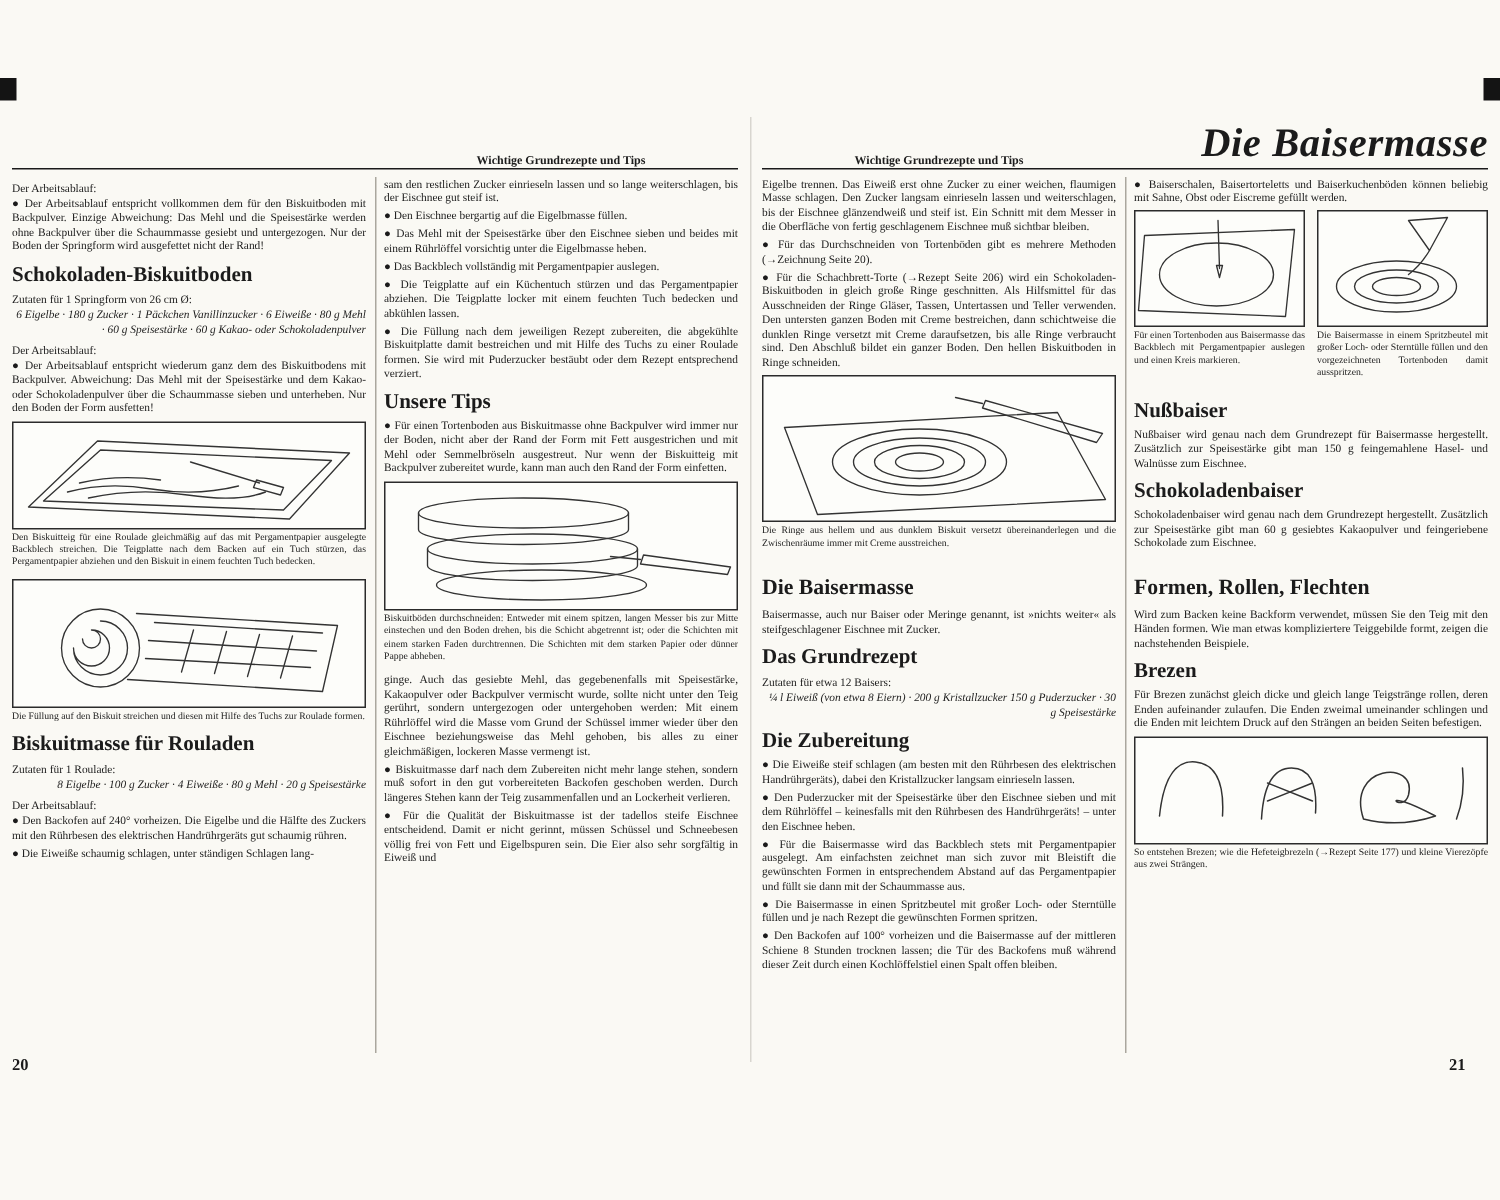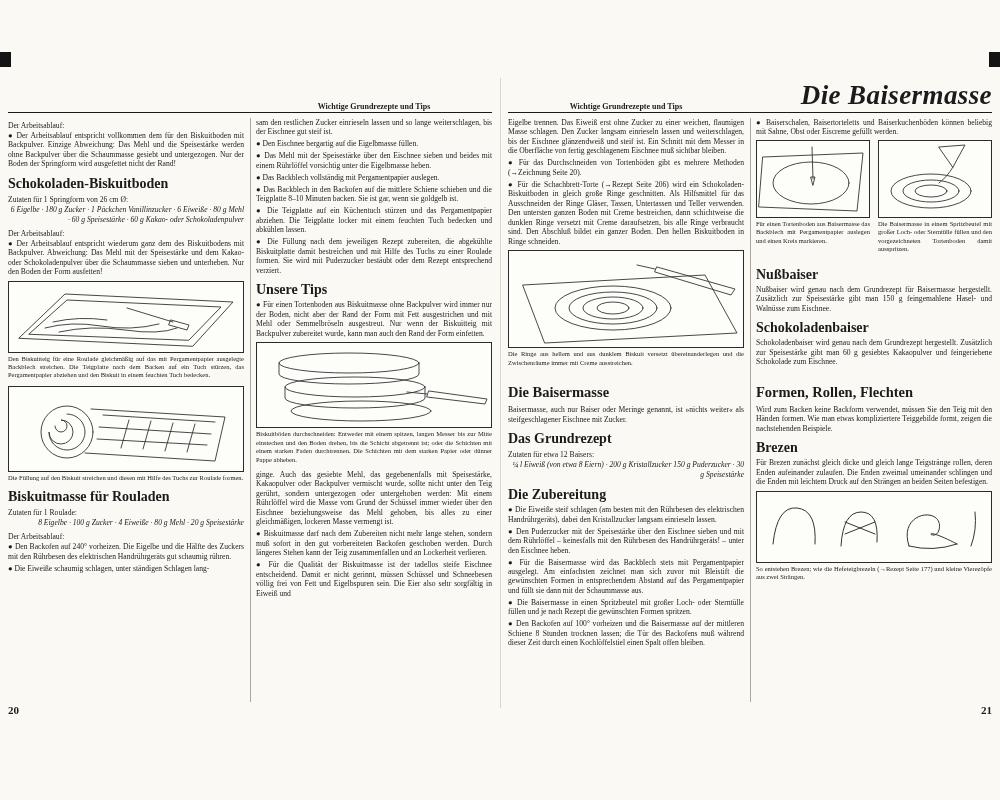--- a/index.html
+++ b/index.html
@@ -50,21 +50,21 @@
   .figure { border: 1px solid #2b2b2b; background: #fdfdfa; margin-top: 4px; }
   .figure svg { display: block; width: 100%; height: auto; }
   .caption { font-size: 6.5px; line-height: 1.3; text-align: justify; margin: 2px 0 6px; }
 
   .fig-pair { display: flex; gap: 8px; margin-top: 3px; }
   .fig-half { width: 114px; }
   .fig-half .figure { margin-top: 0; }
 
   .page-number { position: absolute; bottom: 2px; font-size: 11px; font-weight: bold; }
   .page-left  .page-number { left: 0; }
-  .page-right .page-number { right: 0; }
+  .page-right .page-number { right: 15px; }
 
   svg { stroke-linecap: round; stroke-linejoin: round; }
 </style>
 </head>
 <body>
 
 <div class="spread">
   <div class="corner-mark left"></div>
   <div class="corner-mark right"></div>
   <div class="center-fold"></div>
@@ -124,21 +124,20 @@
         <p class="body-text">● Die Eiweiße schaumig schlagen, unter ständigen Schlagen lang-</p>
       </div>
 
       <div class="vrule"></div>
 
       <div class="col">
         <p class="body-text">sam den restlichen Zucker einrieseln lassen und so lange weiterschlagen, bis der Eischnee gut steif ist.</p>
         <p class="body-text">● Den Eischnee bergartig auf die Eigelbmasse füllen.</p>
         <p class="body-text">● Das Mehl mit der Speisestärke über den Eischnee sieben und beides mit einem Rührlöffel vorsichtig unter die Eigelbmasse heben.</p>
         <p class="body-text">● Das Backblech vollständig mit Pergamentpapier auslegen.</p>
-        <p class="body-text">● Das Backblech in den Backofen auf die mittlere Schiene schieben und die Teigplatte 8–10 Minuten backen. Sie ist gar, wenn sie goldgelb ist.</p>
         <p class="body-text">● Die Teigplatte auf ein Küchentuch stürzen und das Pergamentpapier abziehen. Die Teigplatte locker mit einem feuchten Tuch bedecken und abkühlen lassen.</p>
         <p class="body-text">● Die Füllung nach dem jeweiligen Rezept zubereiten, die abgekühlte Biskuitplatte damit bestreichen und mit Hilfe des Tuchs zu einer Roulade formen. Sie wird mit Puderzucker bestäubt oder dem Rezept entsprechend verziert.</p>
 
         <p class="subhead">Unsere Tips</p>
         <p class="body-text">● Für einen Tortenboden aus Biskuitmasse ohne Backpulver wird immer nur der Boden, nicht aber der Rand der Form mit Fett ausgestrichen und mit Mehl oder Semmelbröseln ausgestreut. Nur wenn der Biskuitteig mit Backpulver zubereitet wurde, kann man auch den Rand der Form einfetten.</p>
 
         <div class="figure">
           <svg viewBox="0 0 234 84">
             <g fill="none" stroke="#333" stroke-width="0.9">
               <ellipse cx="92" cy="20" rx="70" ry="10"></ellipse>

